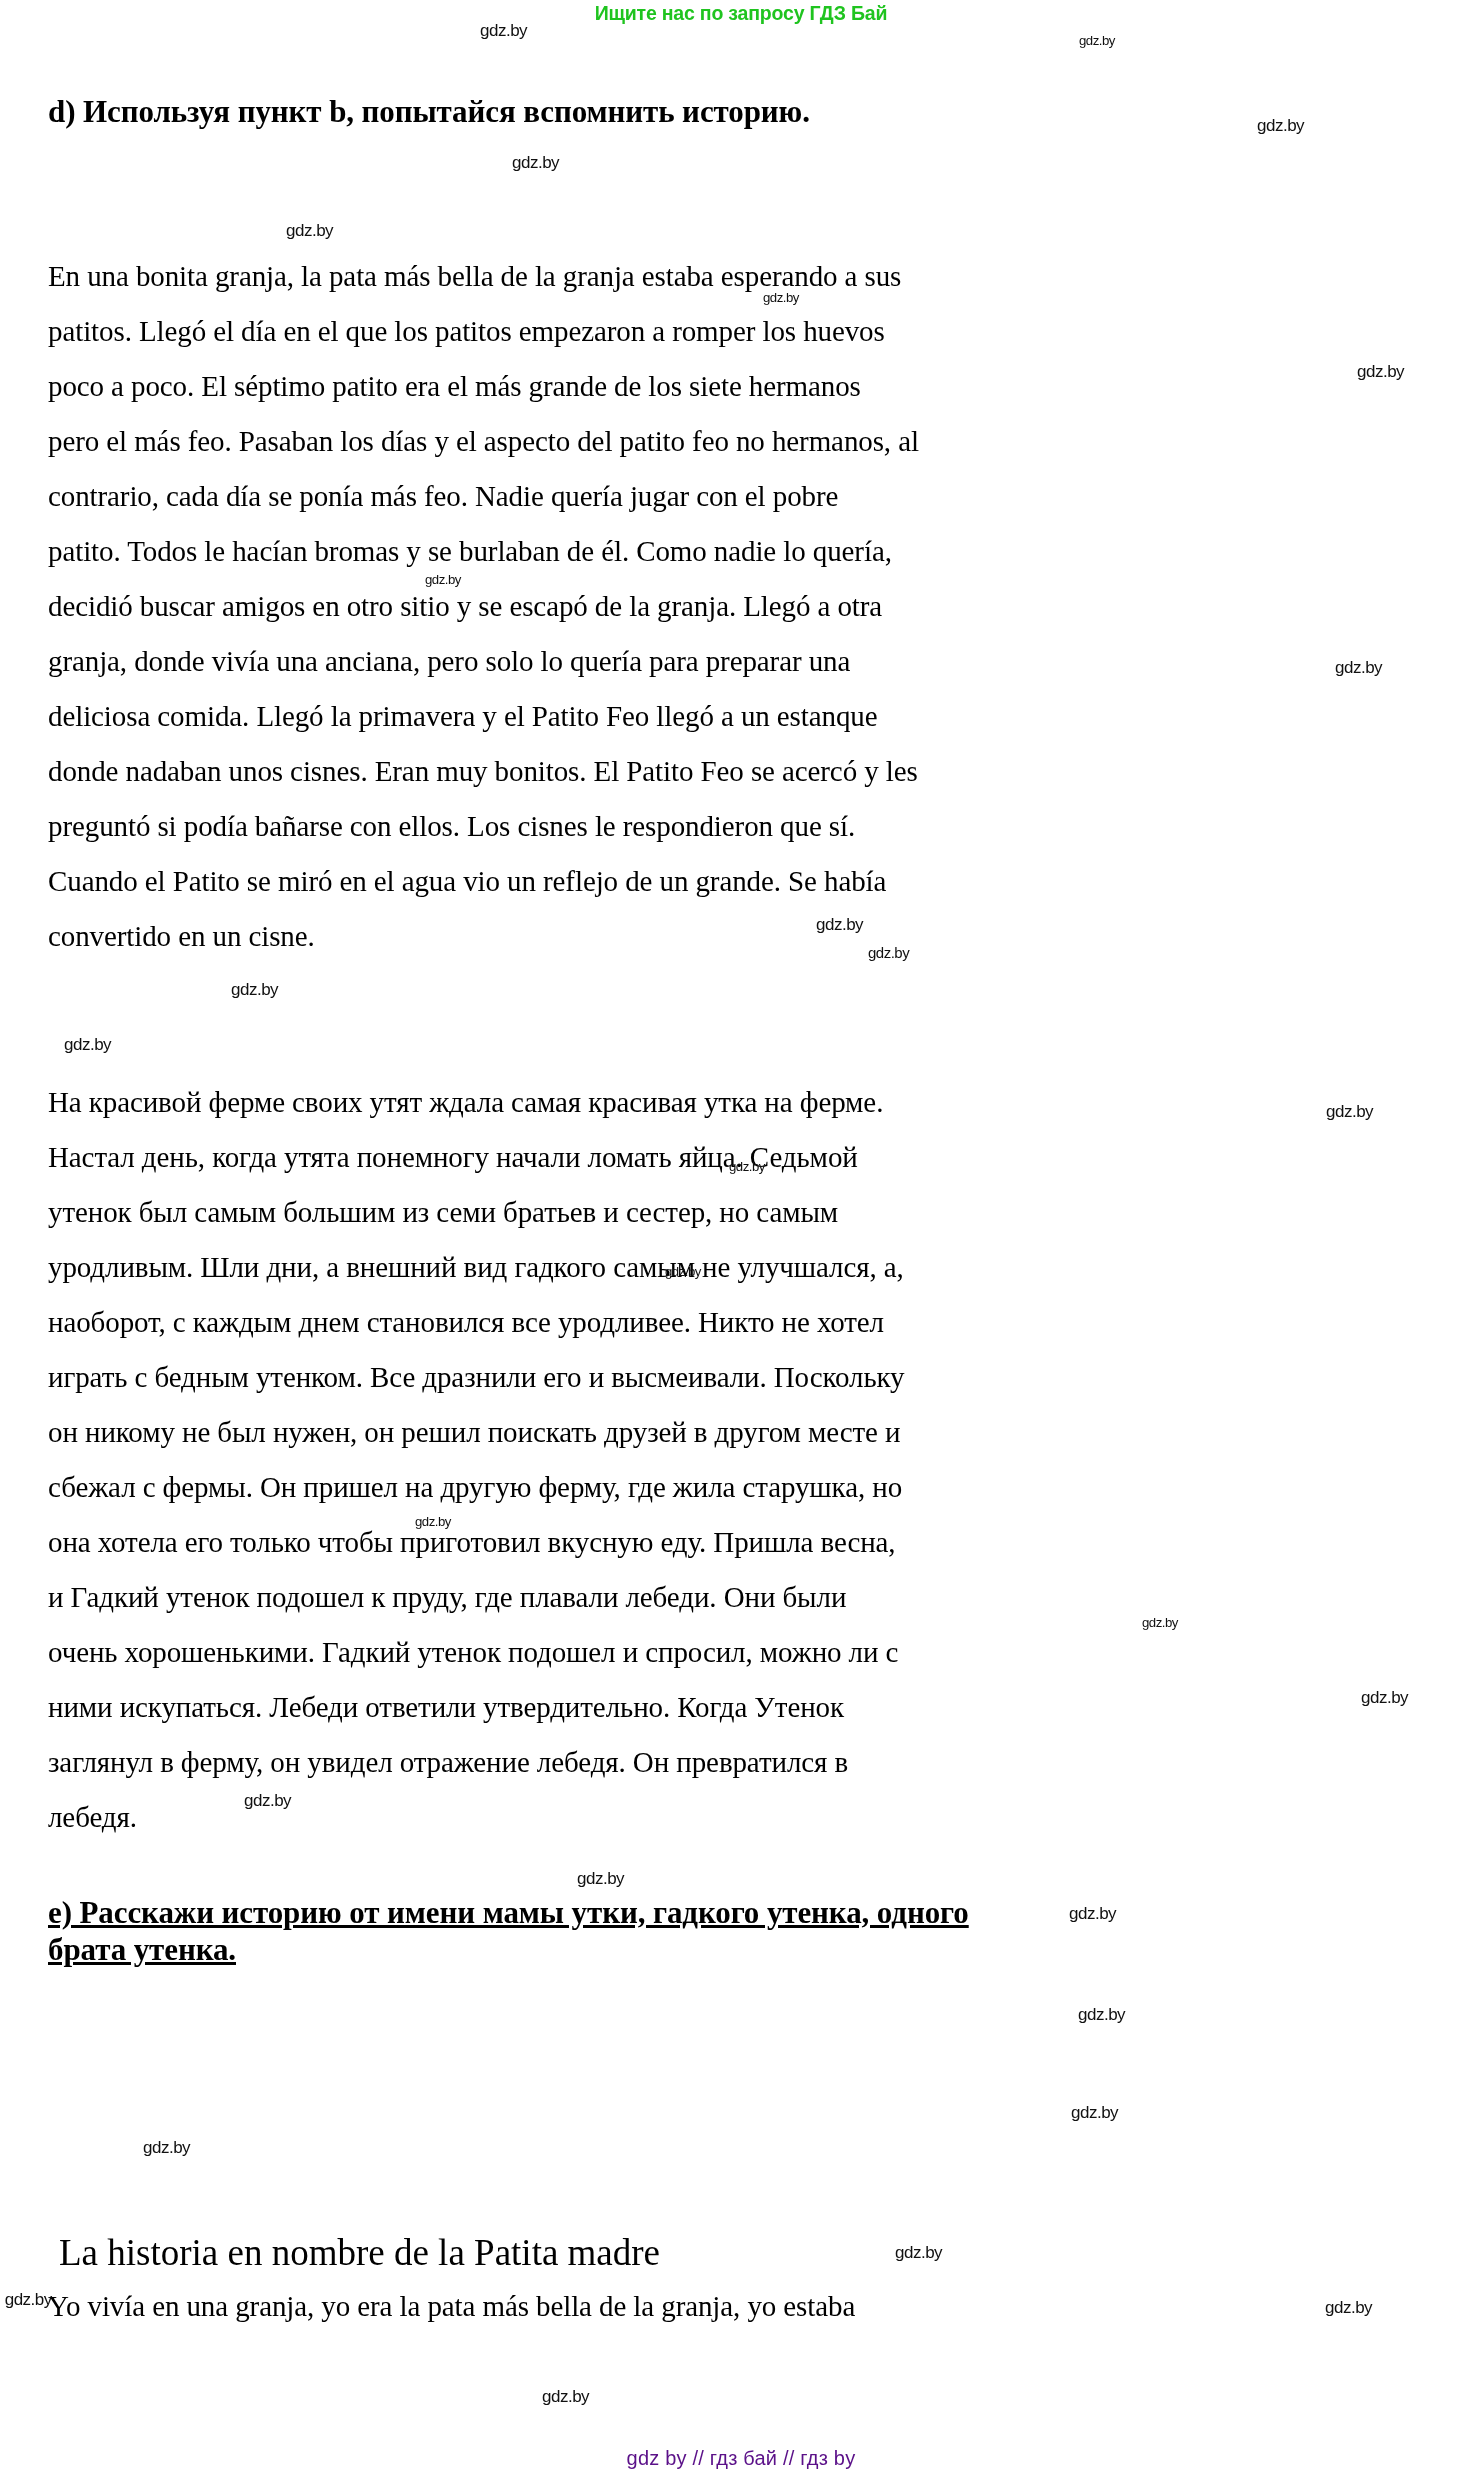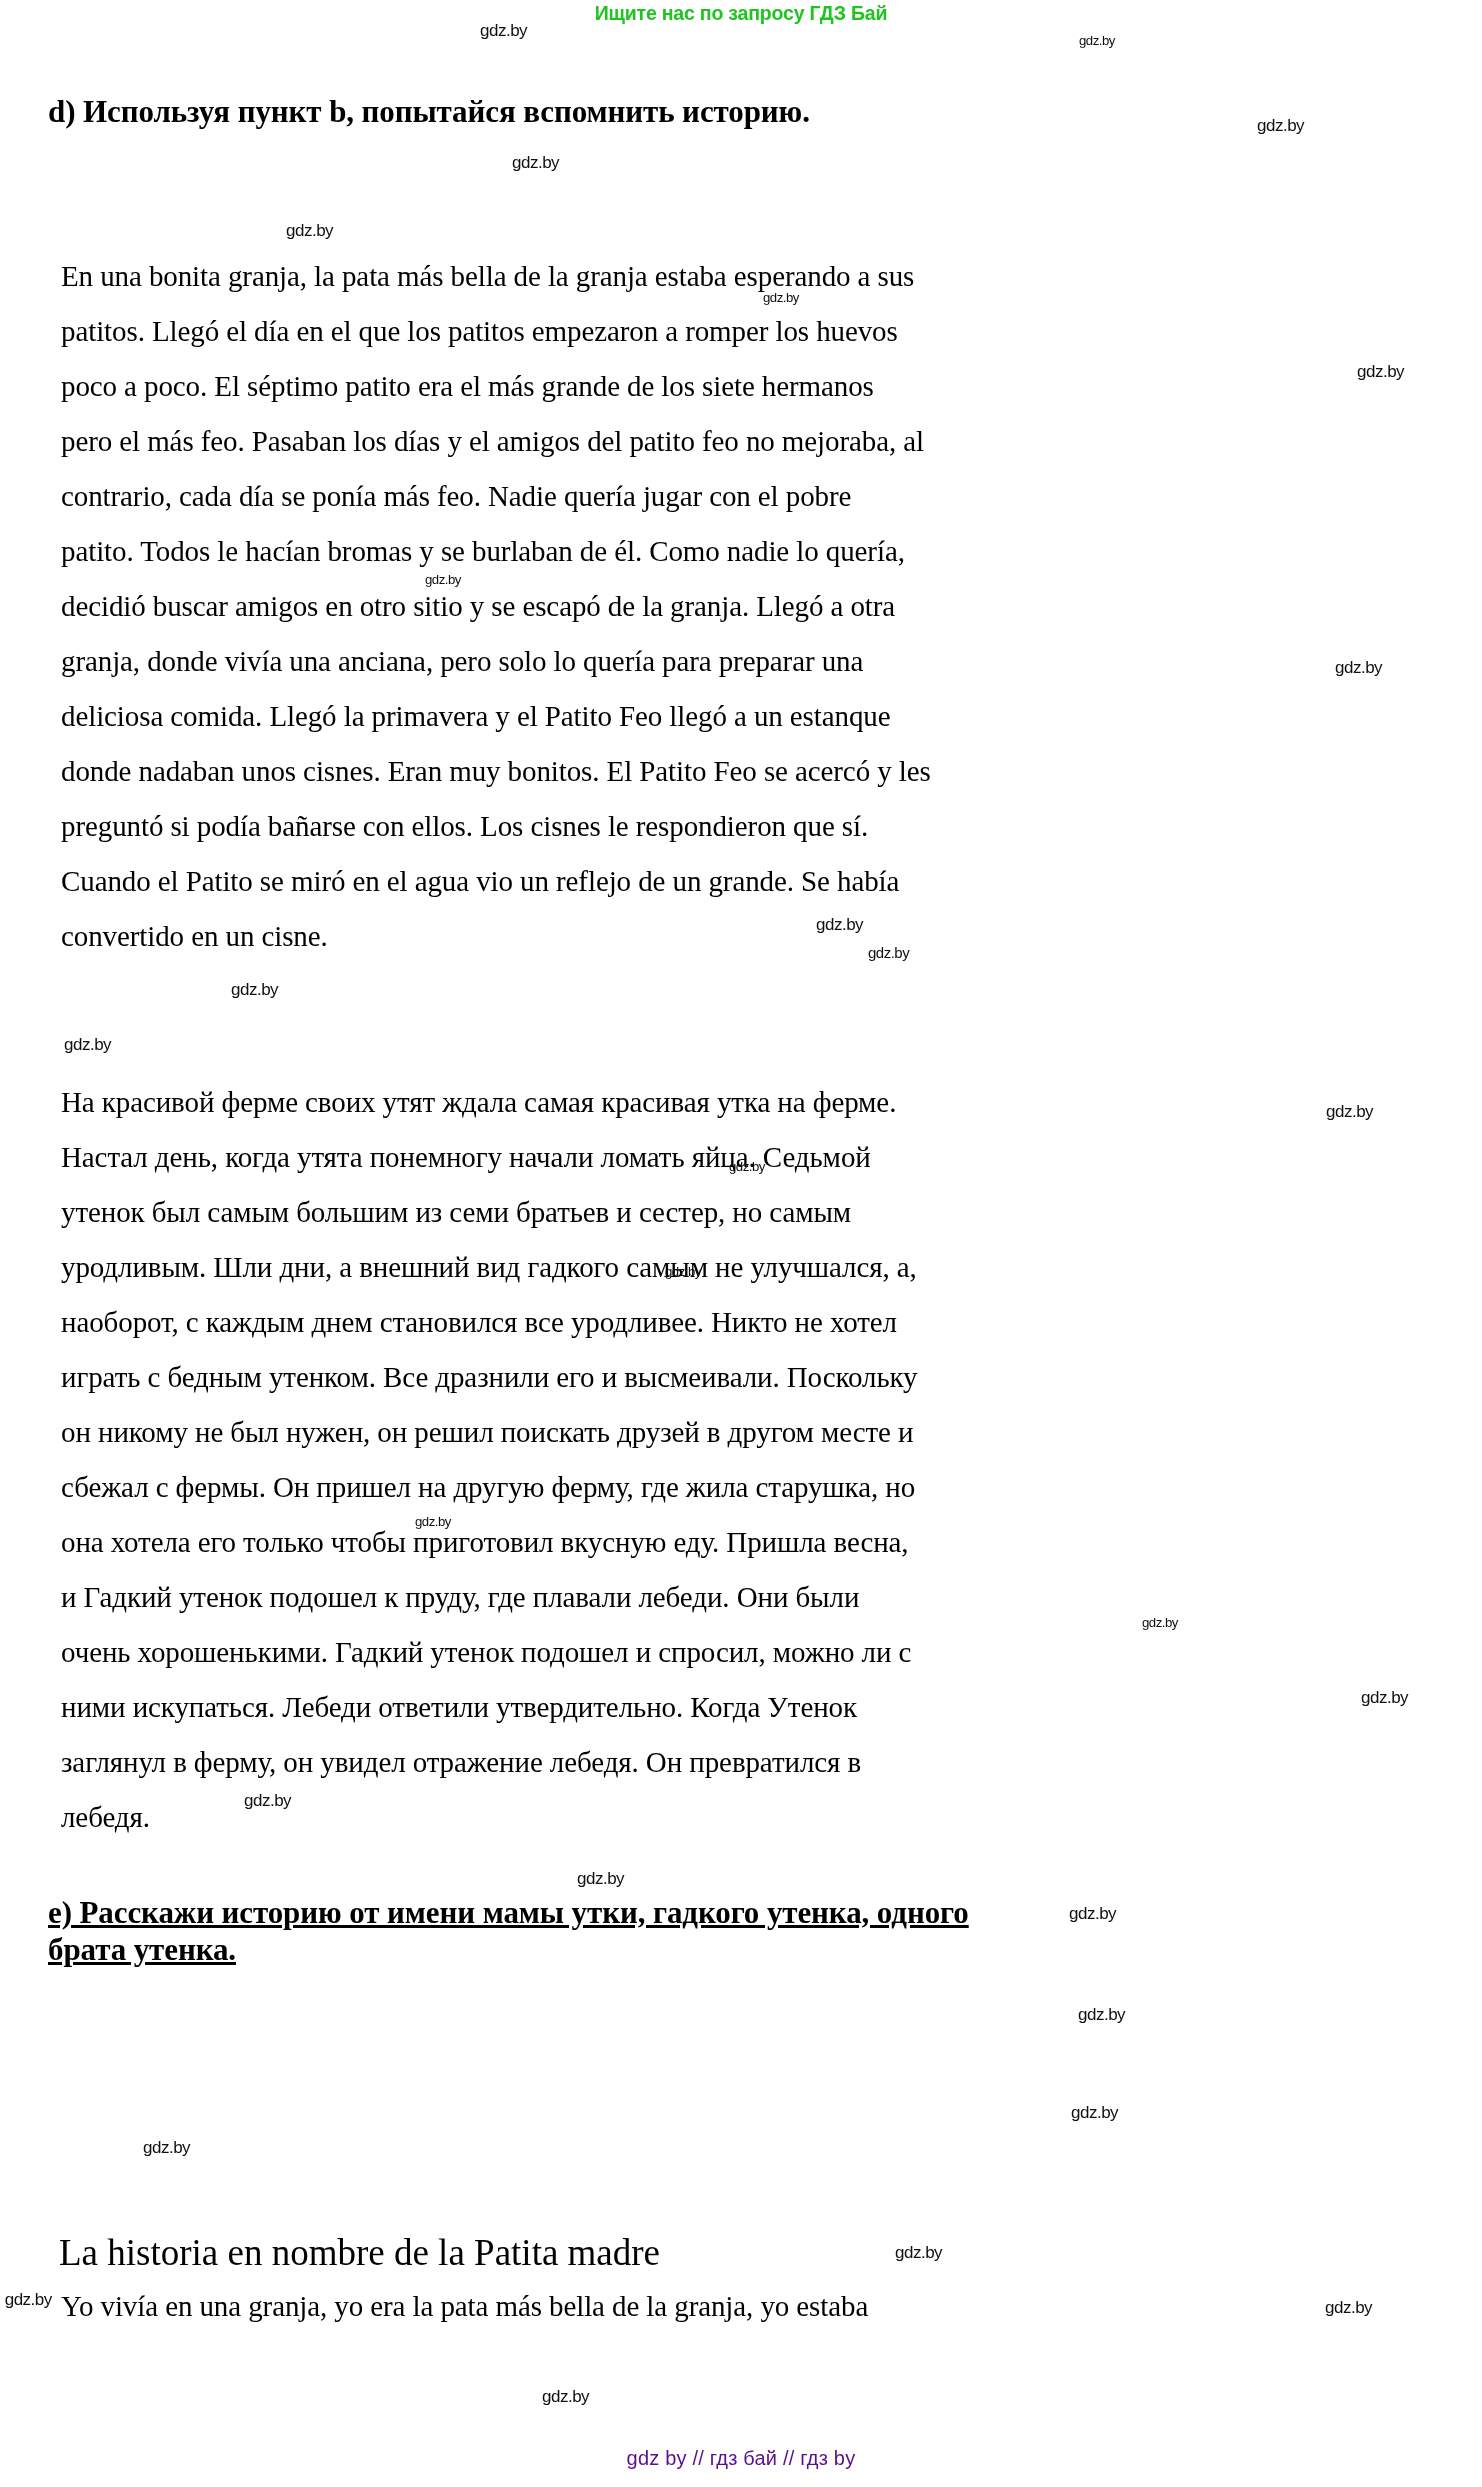--- a/index.html
+++ b/index.html
@@ -72,21 +72,21 @@
 
   .body-text {
     font-family: "Liberation Serif", "DejaVu Serif", serif;
     font-size: 29px;
     font-weight: 400;
     line-height: 55px;
     letter-spacing: -0.1px;
     color: #000;
     text-align: left;
   }
-  .body-text .ln { display: block; white-space: nowrap; margin-left: 13px; }
+  .body-text .ln { display: block; white-space: nowrap; }
 
   .subtitle {
     font-family: "Liberation Serif", "DejaVu Serif", serif;
     font-size: 37px;
     font-weight: 400;
     line-height: 1.1;
     color: #000;
     padding-left: 11px;
     margin-top: 8px;
   }
@@ -112,21 +112,21 @@
 <div id="page">
 
   <div class="promo-header">Ищите нас по запросу ГДЗ Бай</div>
 
   <div class="block heading" style="top:94px;">d) Используя пункт b, попытайся вспомнить историю.</div>
 
   <div class="block body-text" style="top:249px;">
     <span class="ln">En una bonita granja, la pata más bella de la granja estaba esperando a sus</span>
     <span class="ln">patitos. Llegó el día en el que los patitos empezaron a romper los huevos</span>
     <span class="ln">poco a poco.  El séptimo patito era el más grande de los siete hermanos</span>
-    <span class="ln">pero el más feo. Pasaban los días y el amigos del patito feo no mejoraba, al</span>
+    <span class="ln">pero el más feo. Pasaban los días y el aspecto del patito feo no hermanos, al</span>
     <span class="ln">contrario, cada día se ponía más feo.  Nadie quería jugar con el pobre</span>
     <span class="ln">patito. Todos le hacían bromas y se burlaban de él. Como nadie lo quería,</span>
     <span class="ln">decidió buscar amigos en otro sitio y se escapó de la granja. Llegó a otra</span>
     <span class="ln">granja, donde vivía una anciana, pero solo lo quería para preparar una</span>
     <span class="ln">deliciosa comida. Llegó la primavera y el Patito Feo llegó a un estanque</span>
     <span class="ln">donde nadaban unos cisnes. Eran muy bonitos. El Patito Feo se acercó y les</span>
     <span class="ln">preguntó si podía bañarse con ellos. Los cisnes le respondieron que sí.</span>
     <span class="ln">Cuando el Patito se miró en el agua vio un reflejo de un grande. Se había</span>
     <span class="ln">convertido en un cisne.</span>
   </div>

